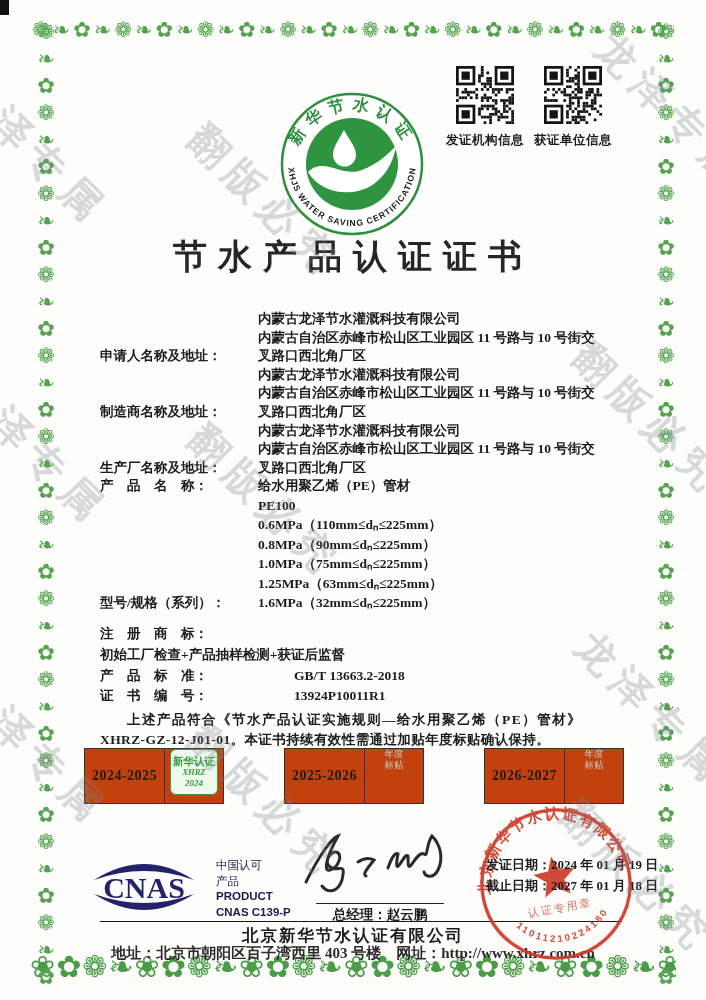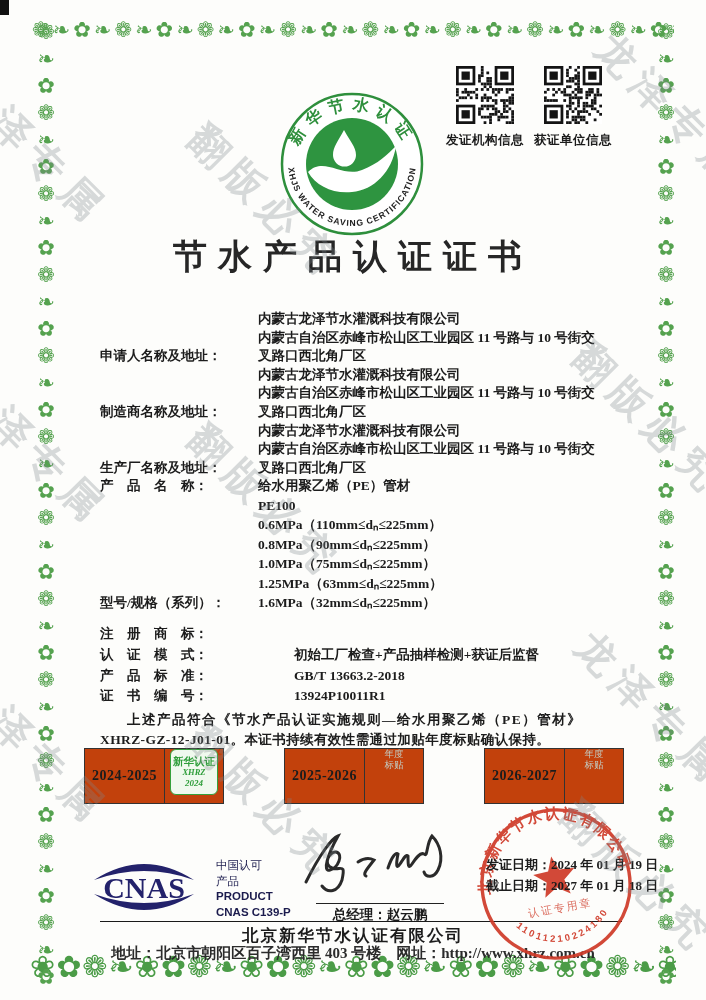--- a/index.html
+++ b/index.html
@@ -421,21 +421,20 @@
     </div>
 
     <div class="row short gap-top">
       <div class="lbl">注　册　商　标：</div>
       <div class="val">
         <div></div>
       </div>
     </div>
 
     <div class="row short">
-      <div class="lbl">认　证　模　式：</div>
       <div class="val">
         <div>初始工厂检查+产品抽样检测+获证后监督</div>
       </div>
     </div>
 
     <div class="row short">
       <div class="lbl">产　品　标　准：</div>
       <div class="val">
         <div>GB/T 13663.2-2018</div>
       </div>

